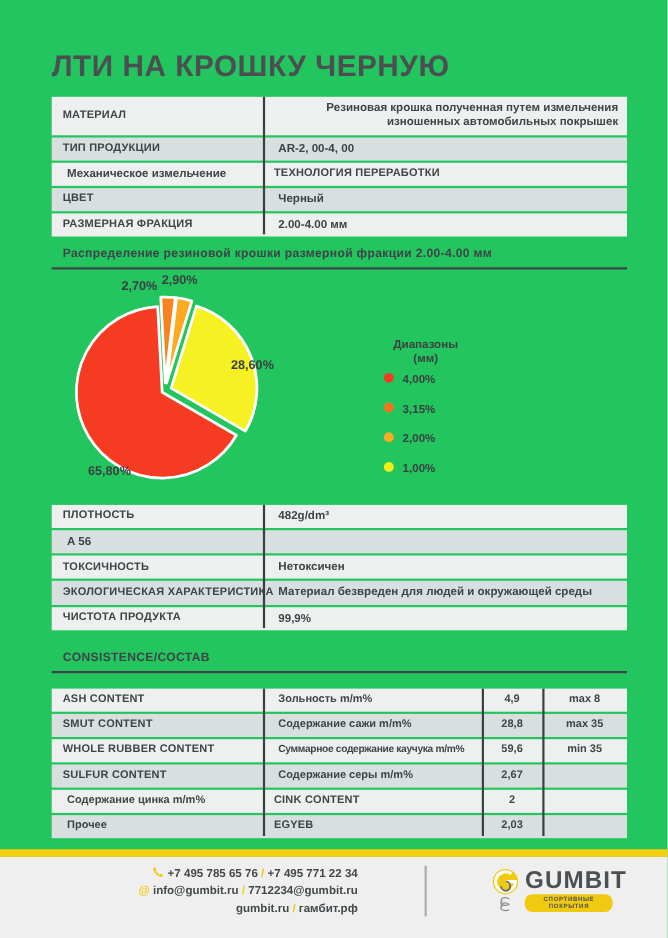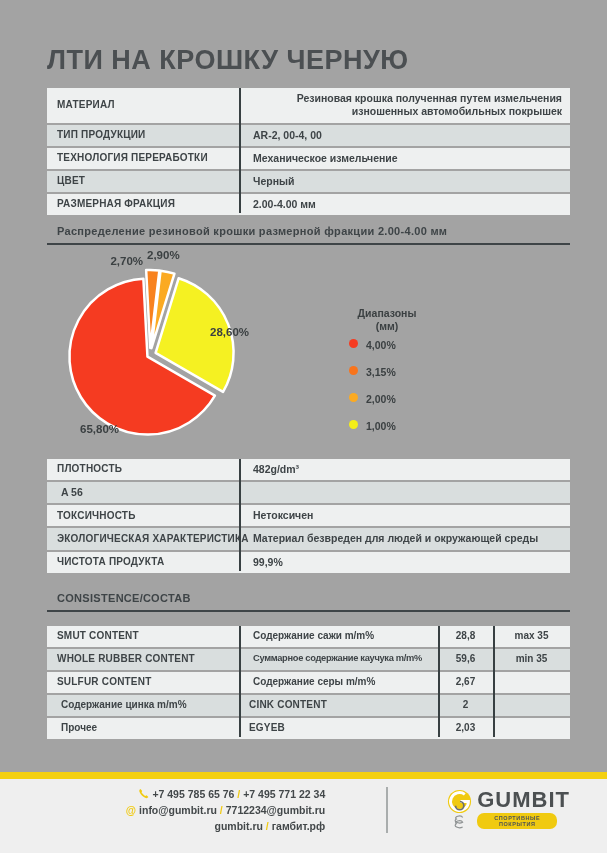--- a/index.html
+++ b/index.html
@@ -1,16 +1,16 @@
 <!DOCTYPE html>
 <html><head>
 <meta charset="utf-8">
 <style>
   html,body{margin:0;padding:0;background:#ffffff;}
-  .page{position:relative;width:607px;height:853px;background:#a3a3a3;overflow:hidden;
+  .page{position:relative;width:607px;height:853px;background:#22c55e;overflow:hidden;
         font-family:"Liberation Sans",sans-serif;color:#3e4447;}
   .content{position:absolute;left:47px;top:0;width:523px;}
 
   h1{margin:46px 0 0 0;font-size:27px;line-height:1.05;font-weight:bold;color:#4b4f52;letter-spacing:.5px;}
 
   
   .spec-table{position:relative;margin-top:14px;}
   .trow{display:grid;grid-template-columns:192px 1fr;margin-bottom:2px;min-height:21px;text-align:right;}
   .trow:nth-child(odd){background:#d9dede;}
   .trow:nth-child(even){background:#eef0f0;}
@@ -74,22 +74,22 @@
       <div class="vline vl1"></div>
     <div class="trow">
           <div class="tcell label">МАТЕРИАЛ</div>
           <div class="tcell value">Резиновая крошка полученная путем измельчения изношенных автомобильных покрышек</div>
         </div>
         <div class="trow">
           <div class="tcell label">ТИП ПРОДУКЦИИ</div>
           <div class="tcell value">AR-2, 00-4, 00</div>
         </div>
         <div class="trow">
+          <div class="tcell value">Механическое измельчение</div>
           <div class="tcell label">ТЕХНОЛОГИЯ ПЕРЕРАБОТКИ</div>
-          <div class="tcell value">Механическое измельчение</div>
         </div>
         <div class="trow">
           <div class="tcell label">ЦВЕТ</div>
           <div class="tcell value">Черный</div>
         </div>
         <div class="trow">
           <div class="tcell label">РАЗМЕРНАЯ ФРАКЦИЯ</div>
           <div class="tcell value">2.00-4.00 мм</div>
         </div>
       </div>
@@ -155,20 +155,26 @@
           <div class="tcell value">99,9%</div>
         </div>
       </div>
 
     <div class="section-title comp-title">CONSISTENCE/СОСТАВ</div>
 
     <div class="spec-table t3" id="composition-table">
       <div class="vline vl1"></div>
       <div class="vline vl2"></div>
       <div class="vline vl3"></div>
+    <div class="trow">
+          <div class="tcell label">ASH CONTENT</div>
+          <div class="tcell ru">Зольность m/m%</div>
+          <div class="tcell num">4,9</div>
+          <div class="tcell lim">max 8</div>
+        </div>
         <div class="trow">
           <div class="tcell label">SMUT CONTENT</div>
           <div class="tcell ru">Содержание сажи m/m%</div>
           <div class="tcell num">28,8</div>
           <div class="tcell lim">max 35</div>
         </div>
         <div class="trow">
           <div class="tcell label">WHOLE RUBBER CONTENT</div>
           <div class="tcell ru tight">Суммарное содержание каучука m/m%</div>
           <div class="tcell num">59,6</div>

